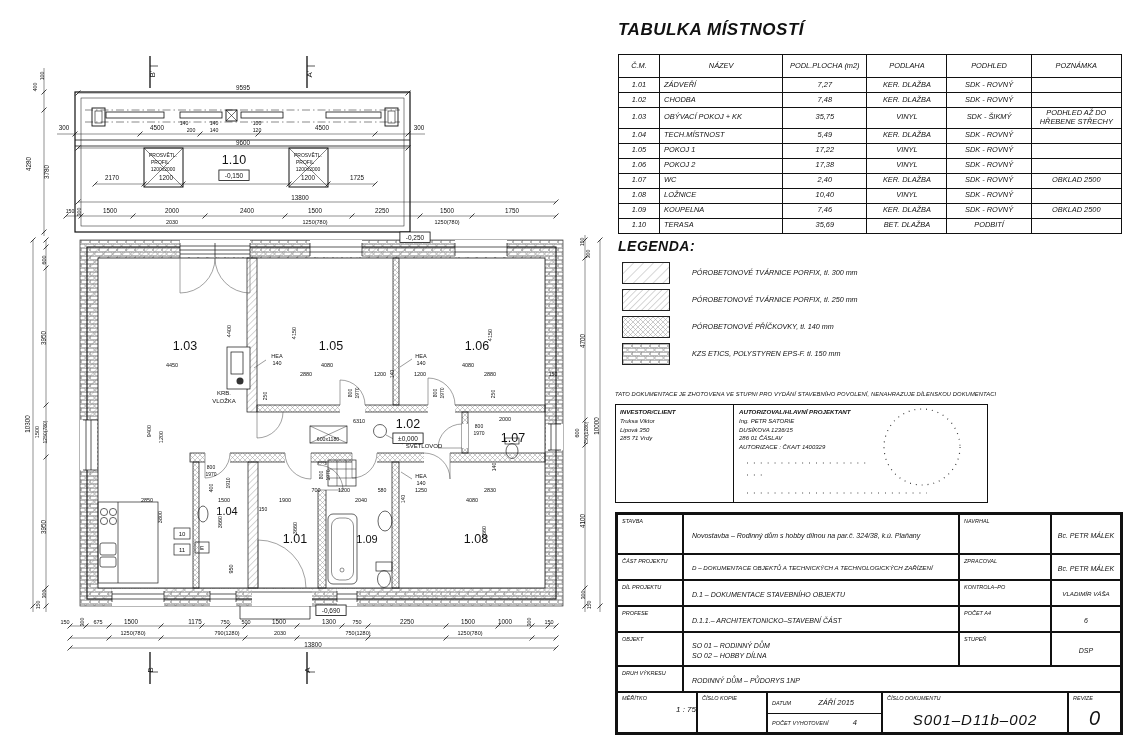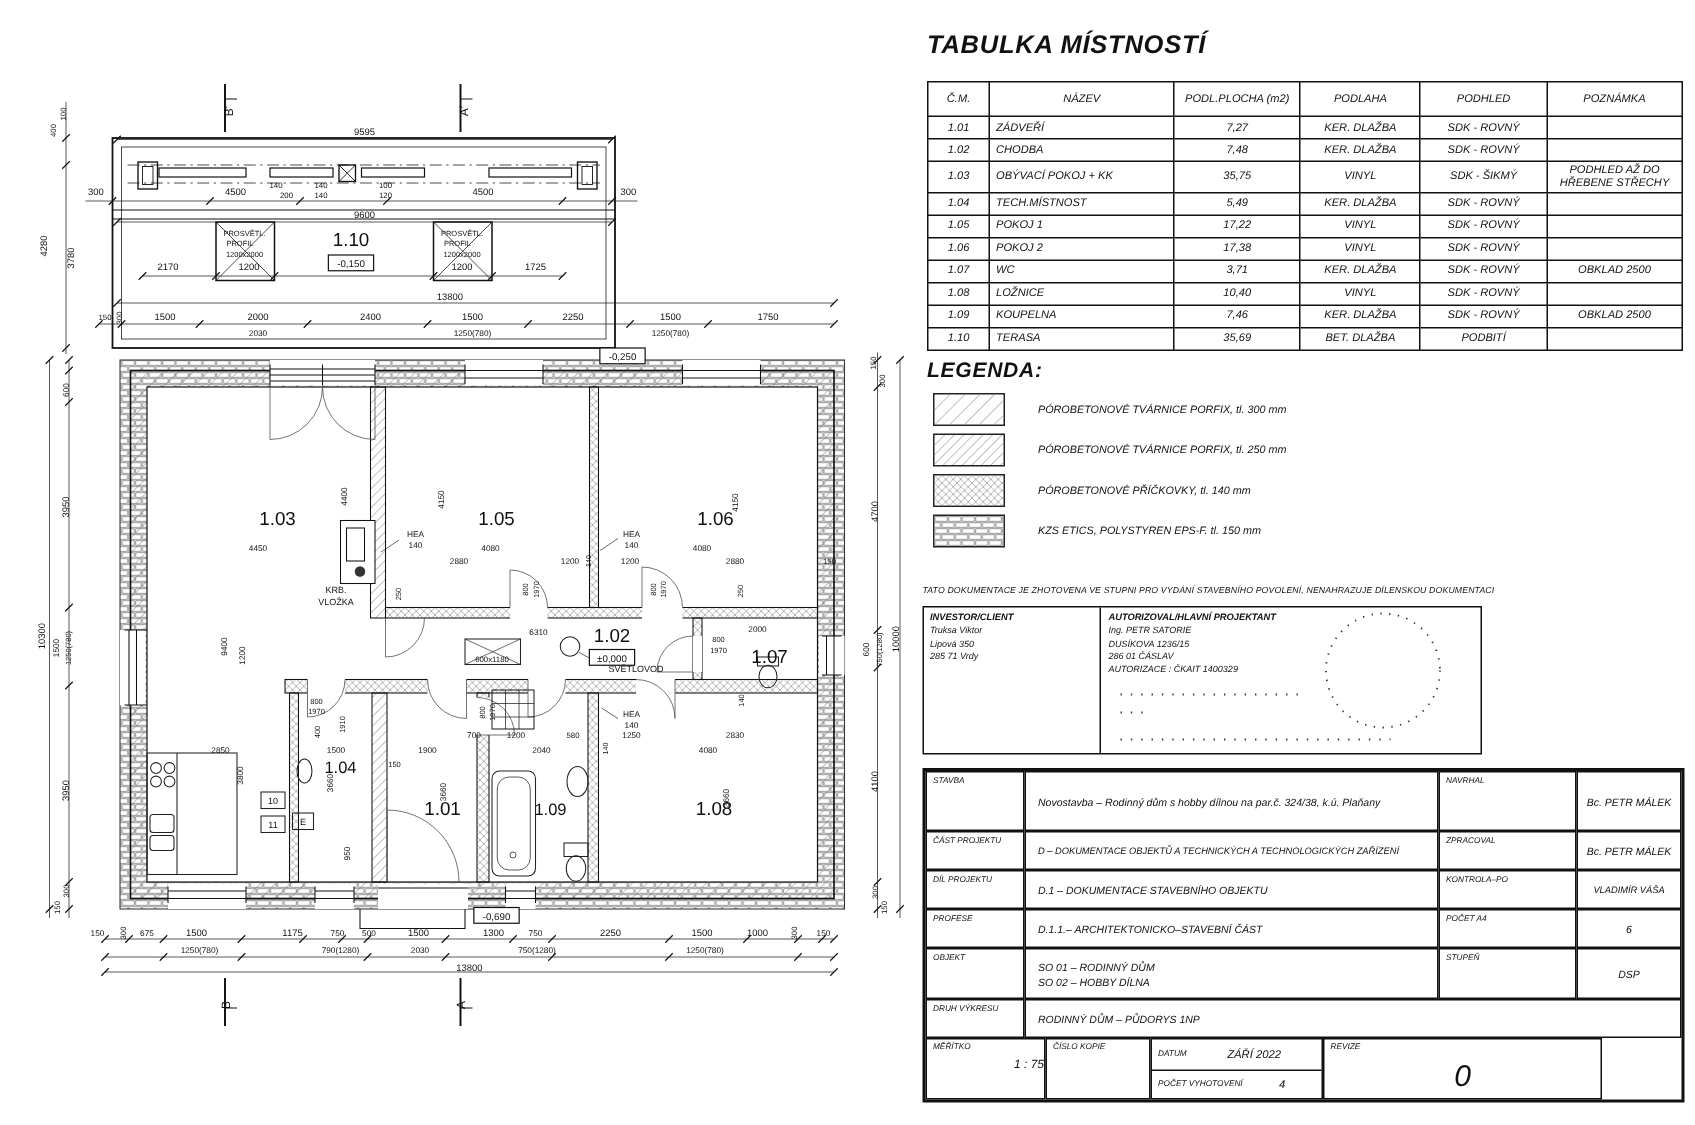--- a/index.html
+++ b/index.html
@@ -440,21 +440,21 @@
             <td>1.06</td>
             <td class="L">POKOJ 2</td>
             <td>17,38</td>
             <td>VINYL</td>
             <td>SDK - ROVNÝ</td>
             <td></td>
           </tr>
       <tr>
             <td>1.07</td>
             <td class="L">WC</td>
-            <td>3,71</td>
+            <td>2,40</td>
             <td>KER. DLAŽBA</td>
             <td>SDK - ROVNÝ</td>
             <td>OBKLAD 2500</td>
           </tr>
       <tr>
             <td>1.08</td>
             <td class="L">LOŽNICE</td>
             <td>10,40</td>
             <td>VINYL</td>
             <td>SDK - ROVNÝ</td>
@@ -563,26 +563,30 @@
         <div class="bc">
           <div class="bl">MĚŘÍTKO</div>
           <div class="bv">1 : 75</div>
         </div>
         <div class="bc">
           <div class="bl">ČÍSLO KOPIE</div>
         </div>
         <div class="bc">
           <div class="halfrow">
             <div class="bl">DATUM</div>
-            <div class="hv">ZÁŘÍ 2022</div>
+            <div class="hv">ZÁŘÍ 2015</div>
           </div>
           <div class="halfrow">
             <div class="bl">POČET VYHOTOVENÍ</div>
             <div class="hv">4</div>
           </div>
+        </div>
+        <div class="bc">
+          <div class="bl">ČÍSLO DOKUMENTU</div>
+          <div class="docnum">S001–D11b–002</div>
         </div>
         <div class="bc">
           <div class="bl">REVIZE</div>
           <div class="revnum">0</div>
         </div>
       </div>
     </div>
   </div>
 </div>
 

